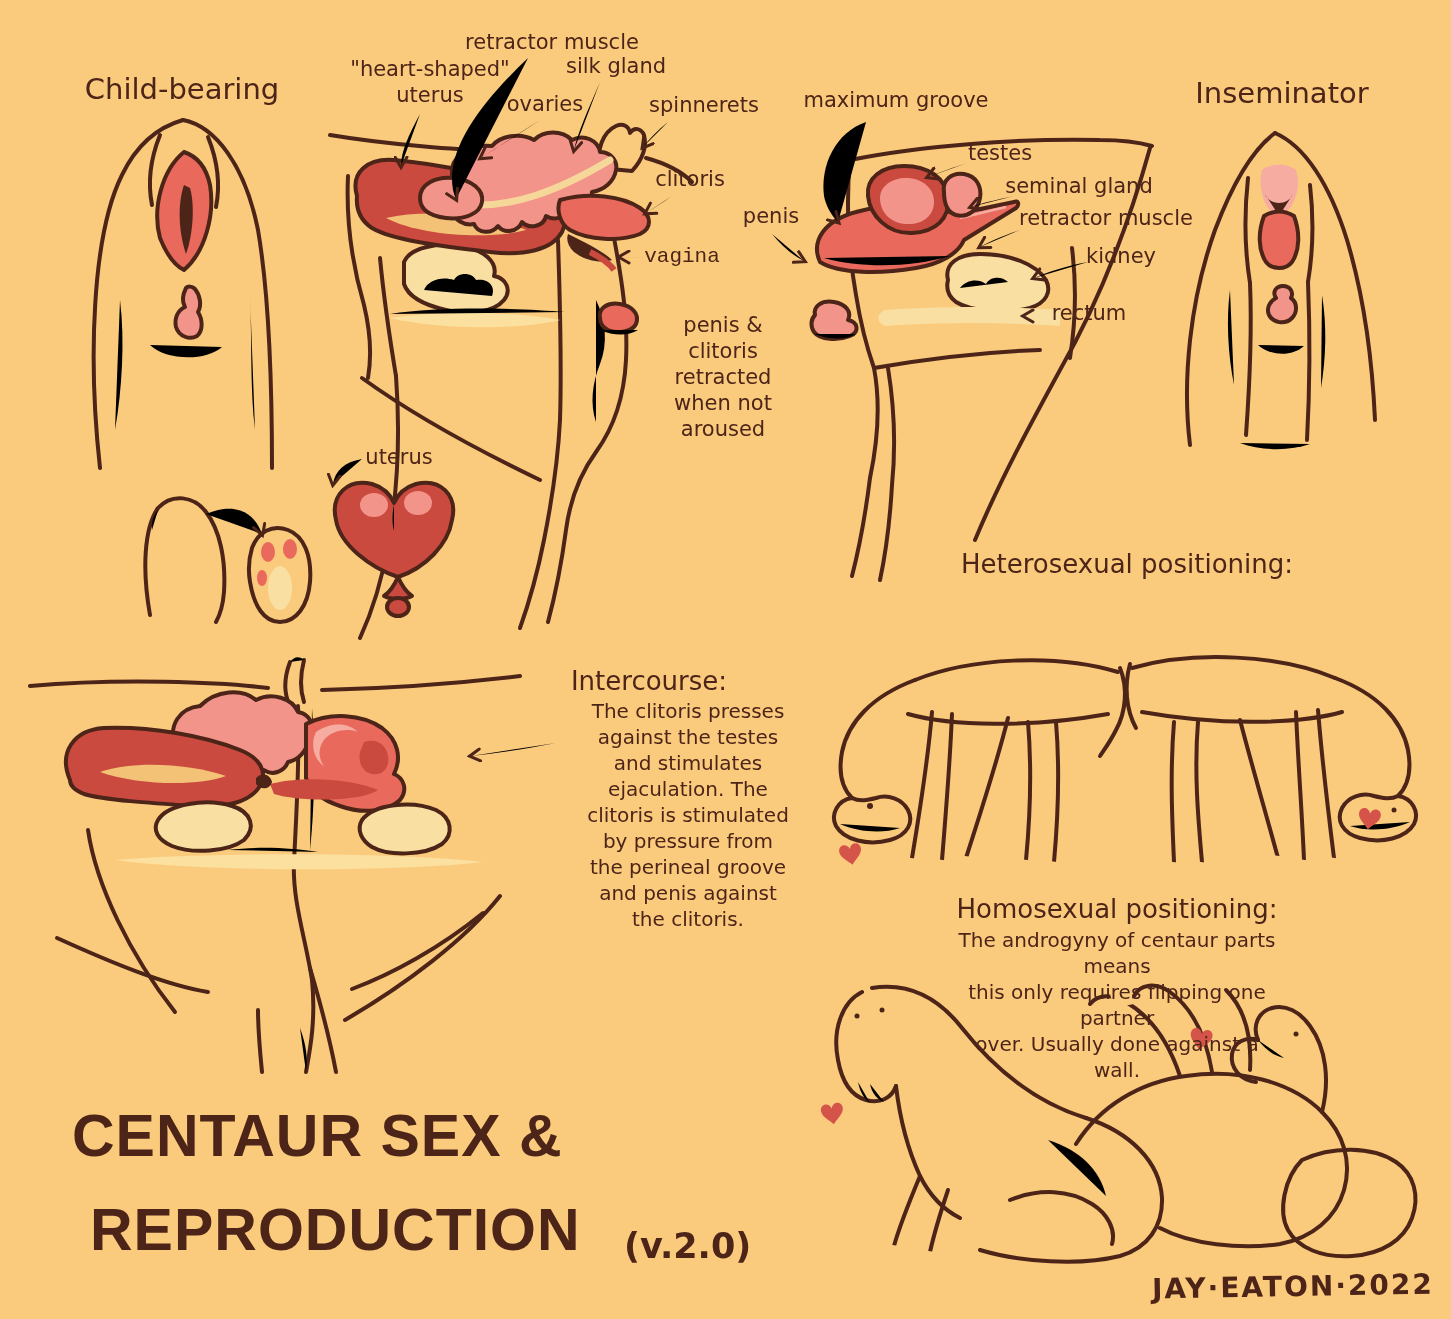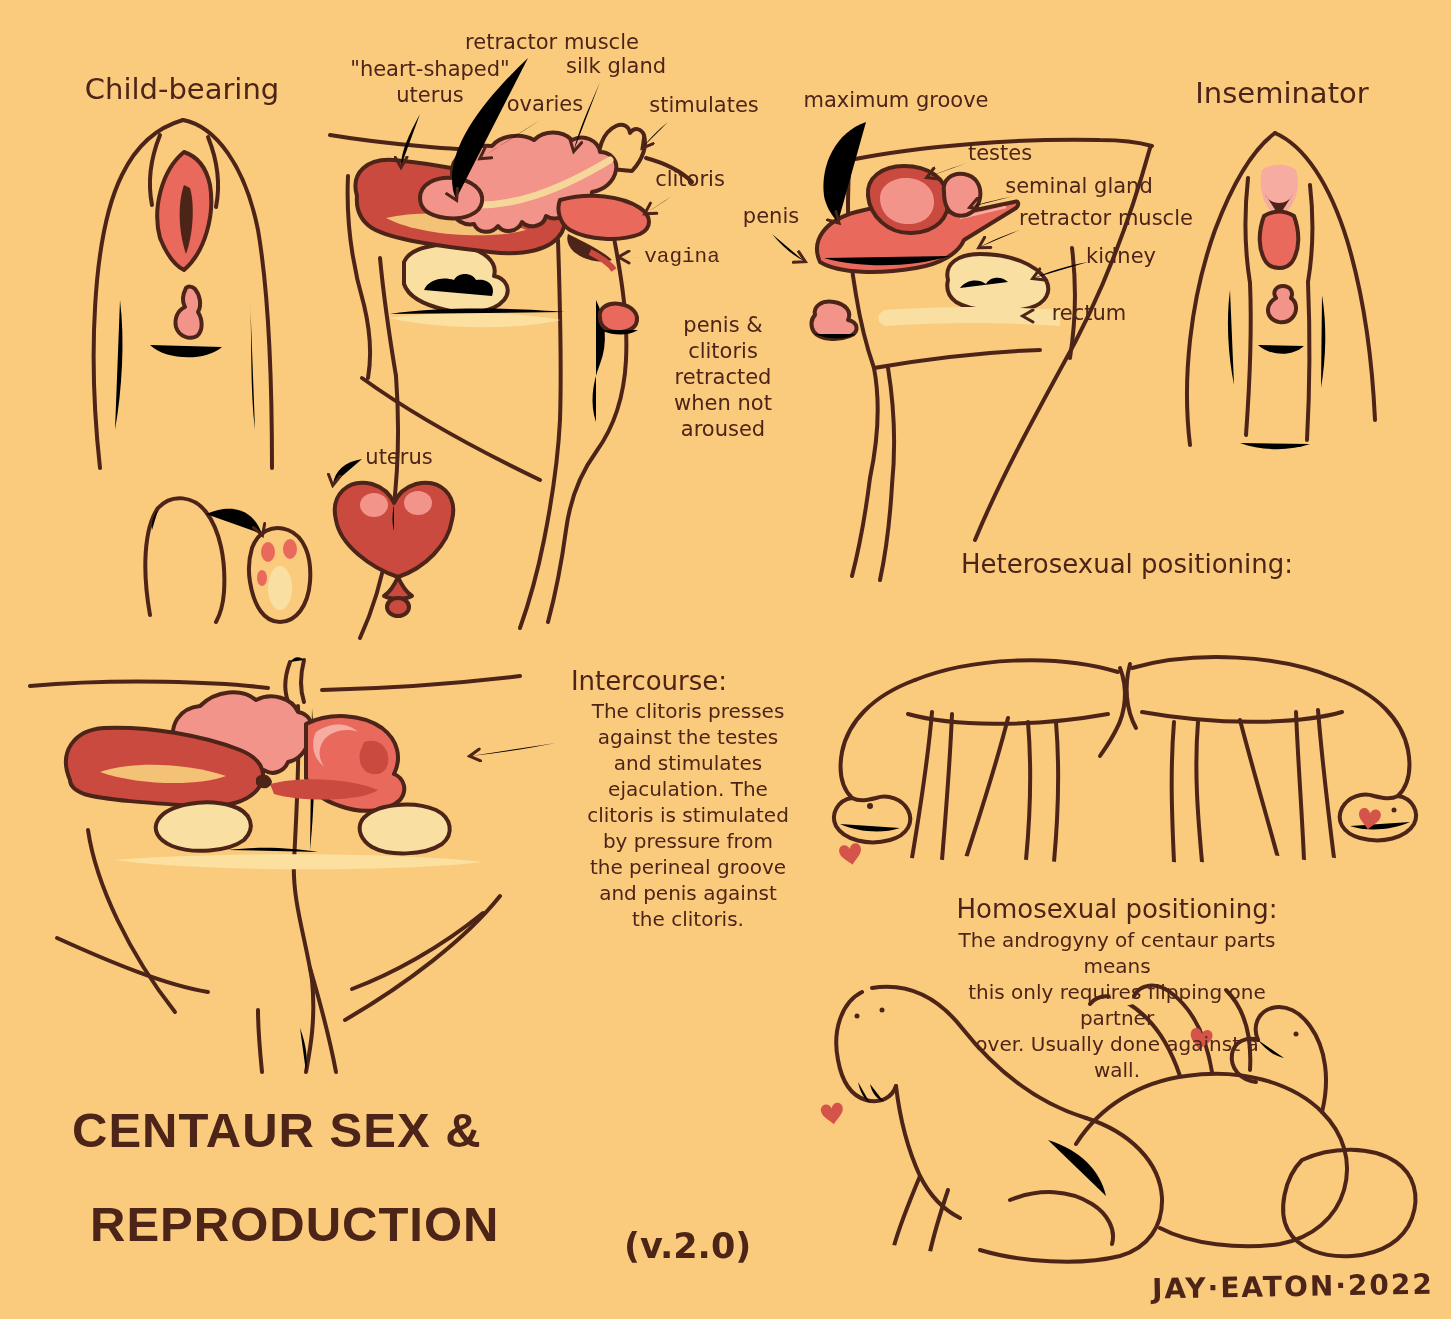--- a/index.html
+++ b/index.html
@@ -17,21 +17,21 @@
   .f-bg{fill:var(--background);} .f-hl{fill:var(--highlight);stroke:none;} .f-ht{fill:var(--heart_red);}
   .band{stroke:#f6d79a;stroke-width:7;fill:none;stroke-linecap:round;}
   .lbl{position:absolute;transform:translateX(-50%);font-size:21px;white-space:nowrap;color:var(--ink);}
   .ctr{position:absolute;transform:translateX(-50%);font-size:21px;line-height:26px;text-align:center;
        white-space:pre-line;color:var(--ink);}
   .h{position:absolute;transform:translateX(-50%);font-size:29px;white-space:nowrap;color:var(--ink);}
   .sec-title{position:absolute;transform:translateX(-50%);font-size:26px;white-space:nowrap;color:var(--ink);}
   .sec-body{position:absolute;transform:translateX(-50%);font-size:20px;line-height:26px;text-align:center;
        white-space:pre-line;color:var(--ink);}
   .big-title{position:absolute;font-family:"Liberation Sans",sans-serif;font-weight:bold;
-       font-size:49px;letter-spacing:1px;color:var(--ink);white-space:nowrap;}
+       font-size:59px;letter-spacing:1px;color:var(--ink);white-space:nowrap;}
   .version{position:absolute;font-size:35px;font-weight:bold;font-family:"DejaVu Sans",sans-serif;
        color:var(--ink);white-space:nowrap;}
   .signature{position:absolute;font-size:28px;font-weight:bold;letter-spacing:2px;color:var(--ink);
        white-space:nowrap;transform:rotate(-1deg);}
 </style>
 </head>
 <body>
 
 <div class="canvas">
 
@@ -333,21 +333,21 @@
 </svg>
 
   <div class="h" style="left:182px;top:72px;">Child-bearing</div>
   <div class="h" style="left:1282px;top:76px;">Inseminator</div>
 
   <div class="lbl" style="left:552px;top:30px;">retractor muscle</div>
   <div class="ctr" style="left:430px;top:56px;">"heart-shaped"
 uterus</div>
   <div class="lbl" style="left:616px;top:54px;">silk gland</div>
   <div class="lbl" style="left:545px;top:92px;">ovaries</div>
-  <div class="lbl" style="left:704px;top:93px;">stimulates</div>
+  <div class="lbl" style="left:704px;top:93px;">spinnerets</div>
   <div class="lbl" style="left:690px;top:167px;">clitoris</div>
   <div class="lbl" style="left:682px;top:245px;font-family:Liberation Mono, monospace;">vagina</div>
   <div class="ctr" style="left:723px;top:312px;">penis &amp;
 clitoris
 retracted
 when not
 aroused</div>
 
   <div class="lbl" style="left:896px;top:88px;">maximum groove</div>
   <div class="lbl" style="left:771px;top:204px;">penis</div>

